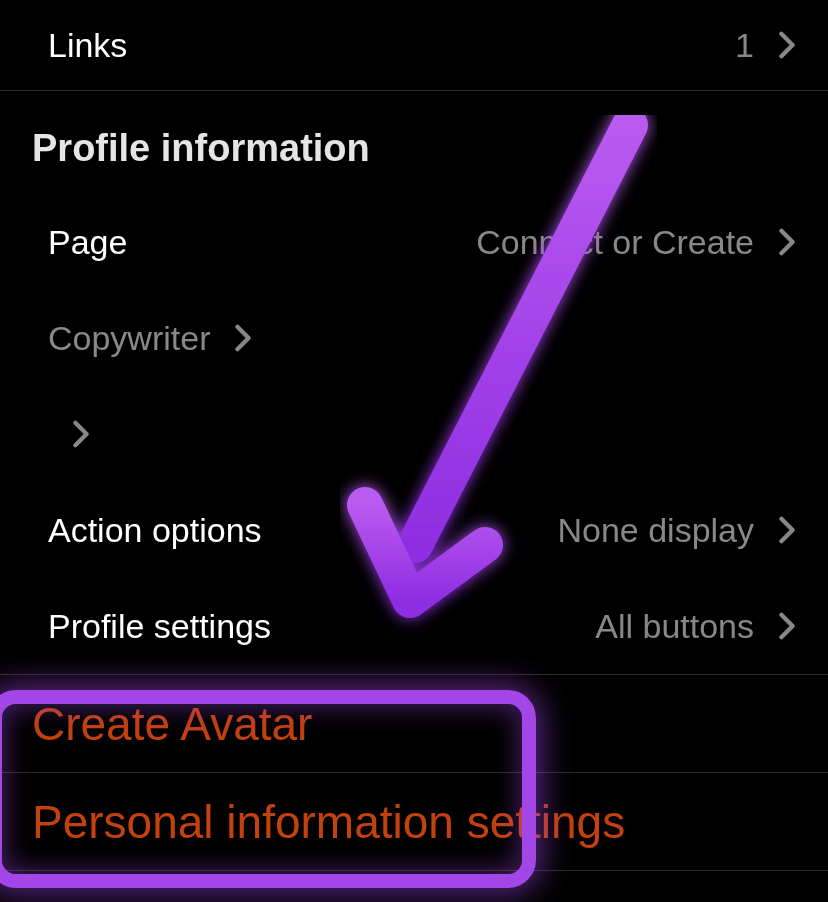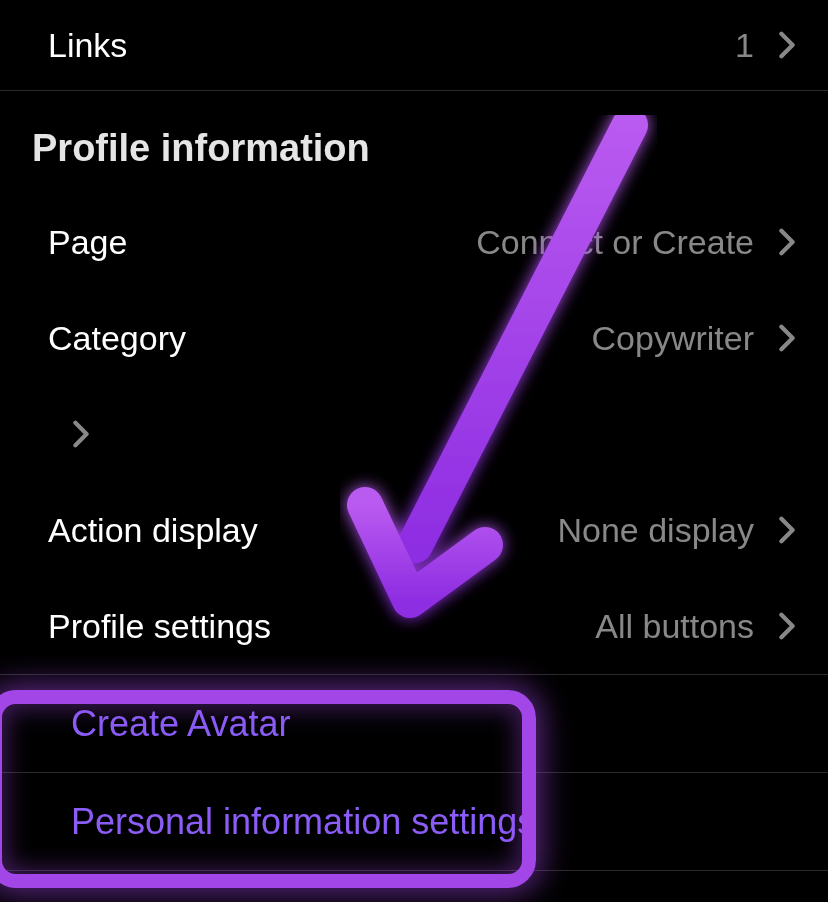--- a/index.html
+++ b/index.html
@@ -64,24 +64,23 @@
       font-weight: 700;
       color: #e5e5e5;
     }
     .link-row {
       display: flex;
       align-items: center;
       padding: 0 32px;
       height: 97px;
     }
     .link-text {
-      font-size: 36px;
-      color: #8b5cf6;
+      font-size: 46px;
+      color: #c2410c;
       font-weight: 400;
-      margin-left: 39px;
     }
     .top-row {
       height: 90px;
     }
     
     
     .arrow-annotation {
       position: absolute;
       top: 115px;
       left: 340px;
@@ -132,21 +131,20 @@
     <span class="row-value">Connect or Create</span>
     <span class="chevron">
       <svg viewBox="0 0 12 20" fill="none">
           <path d="M2 2 L10 10 L2 18" stroke="#888" stroke-width="3" stroke-linecap="round" stroke-linejoin="round"></path>
         </svg>
     </span>
   </div>
 </div>
 
 <div class="row">
-  <span class="row-label">Category</span>
   <div class="row-right">
     <span class="row-value">Copywriter</span>
     <span class="chevron">
       <svg viewBox="0 0 12 20" fill="none">
           <path d="M2 2 L10 10 L2 18" stroke="#888" stroke-width="3" stroke-linecap="round" stroke-linejoin="round"></path>
         </svg>
     </span>
   </div>
 </div>
 
@@ -155,21 +153,21 @@
     <span class="row-value"></span>
     <span class="chevron">
       <svg viewBox="0 0 12 20" fill="none">
           <path d="M2 2 L10 10 L2 18" stroke="#888" stroke-width="3" stroke-linecap="round" stroke-linejoin="round"></path>
         </svg>
     </span>
   </div>
 </div>
 
 <div class="row">
-  <span class="row-label">Action display</span>
+  <span class="row-label">Action options</span>
   <div class="row-right">
     <span class="row-value">None display</span>
     <span class="chevron">
       <svg viewBox="0 0 12 20" fill="none">
           <path d="M2 2 L10 10 L2 18" stroke="#888" stroke-width="3" stroke-linecap="round" stroke-linejoin="round"></path>
         </svg>
     </span>
   </div>
 </div>
 

